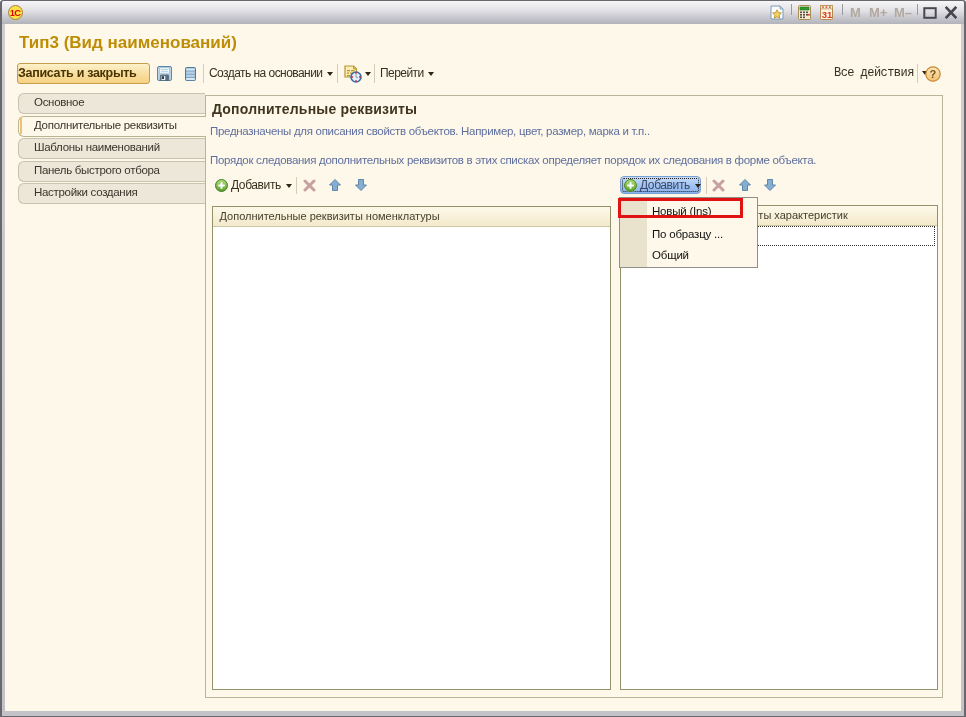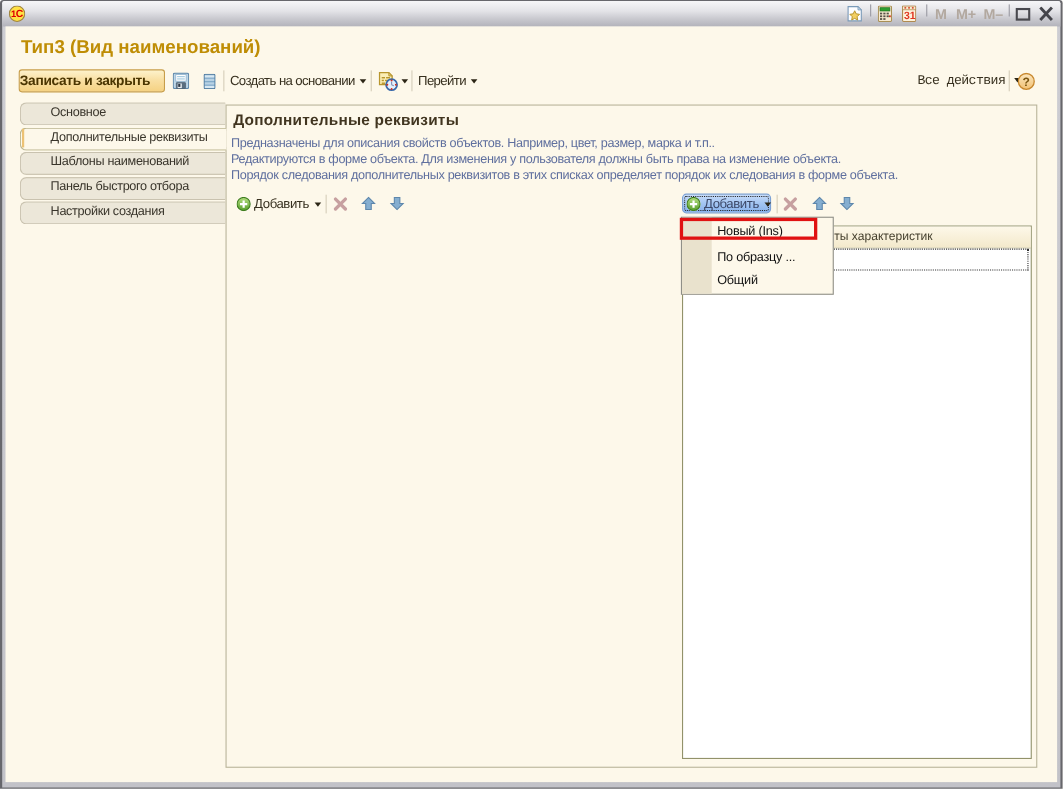--- a/index.html
+++ b/index.html
@@ -10,21 +10,21 @@
   background:linear-gradient(#f6f6f8 0%, #e3e3e7 40%, #c9c9cf 70%, #b3b3bb 100%); }
 #client { position:absolute; left:5px; top:24px; width:956px; height:687px; background:#fdf8ea; }
 .abs { position:absolute; }
 .tsep { top:4px; width:1px; height:11px; background:#9a9aa2; }
 .mbtn { top:6px; font-size:13px; line-height:14px; font-weight:bold; color:#b2a89f; }
 #formtitle { left:19px; top:33px; font-size:17px; line-height:20px; font-weight:bold; color:#bf8d05; }
 #btnsave { left:17px; top:63px; width:133px; height:21px; background:linear-gradient(#fdf2cb,#f9e0a4 45%,#f5d283); border:1px solid #c79d49; border-radius:3px; font-size:12.5px; letter-spacing:-0.3px; font-weight:bold; color:#4a3500; text-align:left; line-height:19px; }
 .tbsep { top:64px; width:1px; height:19px; background:#d5cdb9; }
 .tbtext { top:66px; font-size:12px; line-height:14px; color:#37301f; letter-spacing:-0.55px; }
 .darr { display:inline-block; width:0; height:0; border-left:3.5px solid transparent; border-right:3.5px solid transparent; border-top:4px solid #2b2515; vertical-align:middle; margin-left:2px; }
-.tab { left:18px; width:187px; height:21px; background:#ece7d9; border:1px solid #c9c2af; border-right:none; border-radius:6px 0 0 6px; font-size:11.5px; letter-spacing:-0.3px; color:#39352b; line-height:17.5px; padding-left:27px; }
+.tab { left:18px; width:187px; height:21px; background:#ece7d9; border:1px solid #c9c2af; border-right:none; border-radius:6px 0 0 6px; font-size:11.5px; letter-spacing:-0.3px; color:#39352b; line-height:17.5px; padding-left:15px; }
 .tabsel { background:#fdf8ea; border-color:#bab58f; width:188px; z-index:5; }
 #panel { left:205px; top:95px; width:738px; height:603px; border:1px solid #b9b49a; background:#fdf8ea; }
 #ctitle { left:212px; top:101px; font-size:14px; line-height:16px; letter-spacing:0.2px; font-weight:bold; color:#413520; }
 .desc { left:210px; font-size:11.5px; letter-spacing:-0.3px; line-height:14px; color:#5f6f9e; white-space:nowrap; }
 .tbl { position:absolute; background:#fff; border:1px solid #92926a; z-index:2; }
 .thead { position:absolute; left:0; top:0; right:0; height:20px; background:linear-gradient(#fdf8e9,#f3e9cb); border-bottom:1px solid #cdc6a2; font-size:11px; color:#46412f; line-height:19px; padding-left:7px; white-space:nowrap; overflow:hidden; }
 .ltbtext { top:178px; font-size:12px; line-height:14px; letter-spacing:-0.4px; color:#37301f; }
 .lsep { top:177px; width:1px; height:17px; background:#d5cdb9; }
 #addbtn2 { left:620px; top:176px; width:81px; height:18px; background:linear-gradient(#c8dcf9,#a6c7f3 45%,#88b2ec); border:1px solid #7aa0d4; border-radius:4px; z-index:6; }
 #addbtn2 .focusdots { position:absolute; left:1px; top:1px; right:1px; bottom:1px; border:1px dotted #222; border-radius:2px; }
@@ -142,21 +142,20 @@
   <div class="abs tab" style="top:93px;">Основное</div>
   <div class="abs tab tabsel" style="top:115.5px;">Дополнительные реквизиты</div>
   <div class="abs tab" style="top:138px;">Шаблоны наименований</div>
   <div class="abs tab" style="top:183px;">Настройки создания</div>
   <div class="abs tab" style="top:160.5px;">Панель быстрого отбора</div>
   <div class="abs" style="left:19.5px; top:117px; width:2.5px; height:17px; background:#ecc275; z-index:6;"></div>
 
   <div class="abs" id="panel"></div>
   <div class="abs" id="ctitle">Дополнительные реквизиты</div>
   <div class="abs desc" style="top:123.7px;">Предназначены для описания свойств объектов. Например, цвет, размер, марка и т.п..</div>
-  <div class="abs desc" style="top:138.2px;">Редактируются в форме объекта. Для изменения у пользователя должны быть права на изменение объекта.</div>
   <div class="abs desc" style="top:152.7px;">Порядок следования дополнительных реквизитов в этих списках определяет порядок их следования в форме объекта.</div>
 
   <svg class="abs" style="left:215px; top:179px; z-index:2;" width="13" height="13" viewBox="0 0 13 13">
     <circle cx="6.5" cy="6.5" r="6.3" fill="none" stroke="#ffffff" stroke-width="0.8" opacity="0.8"></circle>
       <circle cx="6.5" cy="6.5" r="6" fill="url(#g1)" stroke="#3f7d1f" stroke-width="1"></circle>
     <defs>
         <linearGradient id="g1" x1="0" y1="0" x2="0" y2="1">
           <stop offset="0" stop-color="#b2dc7e"></stop>
           <stop offset="1" stop-color="#58a02c"></stop>
         </linearGradient>
@@ -194,20 +193,23 @@
   <svg class="abs" style="left:712px; top:179px;" width="13" height="13" viewBox="0 0 13 13">
     <path d="M2 2 L11 11 M11 2 L2 11" stroke="#c7a0a0" stroke-width="3" stroke-linecap="round"></path>
   </svg>
   <svg class="abs" style="left:738px; top:178px;" width="14" height="14" viewBox="0 0 14 14">
     <path d="M7 1.5 L12.5 7 H9.5 V12.5 H4.5 V7 H1.5 Z" fill="#85aed0" stroke="#5e87ac" stroke-width="1"></path>
   </svg>
   <svg class="abs" style="left:763px; top:178px;" width="14" height="14" viewBox="0 0 14 14">
     <path d="M7 12.5 L1.5 7 H4.5 V1.5 H9.5 V7 H12.5 Z" fill="#85aed0" stroke="#5e87ac" stroke-width="1"></path>
   </svg>
 
+  <div class="tbl" style="left:211.5px; top:205.5px; width:399.5px; height:484px;">
+    <div class="thead">Дополнительные реквизиты номенклатуры</div>
+  </div>
   <div class="tbl" style="left:620px; top:205px; width:317.5px; height:484.5px;">
     <div class="thead">Дополнительные реквизиты характеристик</div>
   </div>
   <div class="abs" id="dottedrow"></div>
 
   <div class="abs" id="menu">
     <div class="gutter"></div>
     <div class="mitem" style="top:5.5px;">Новый (Ins)</div>
     <div class="mitem" style="top:29px;">По образцу ...</div>
     <div class="mitem" style="top:50px;">Общий</div>

